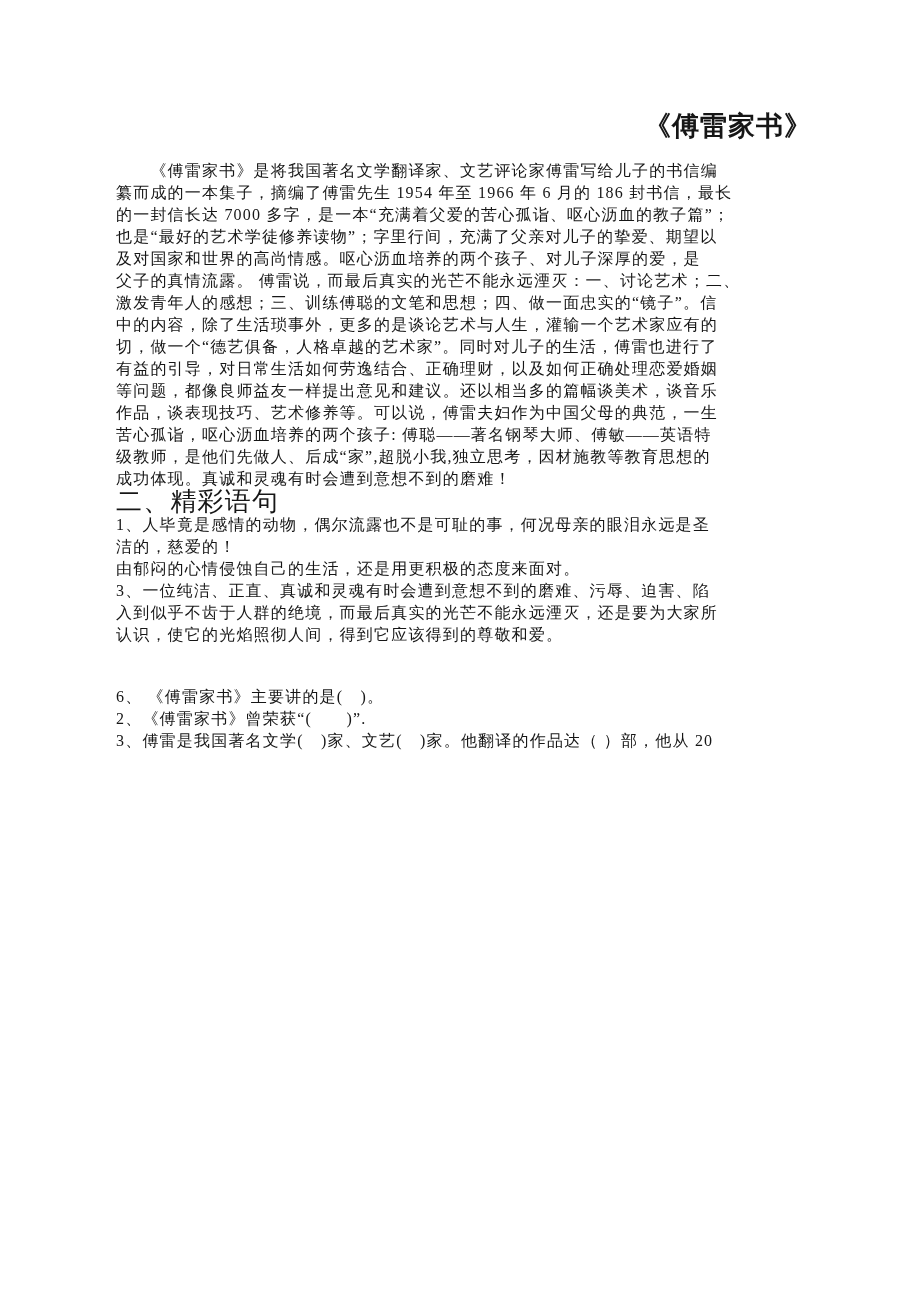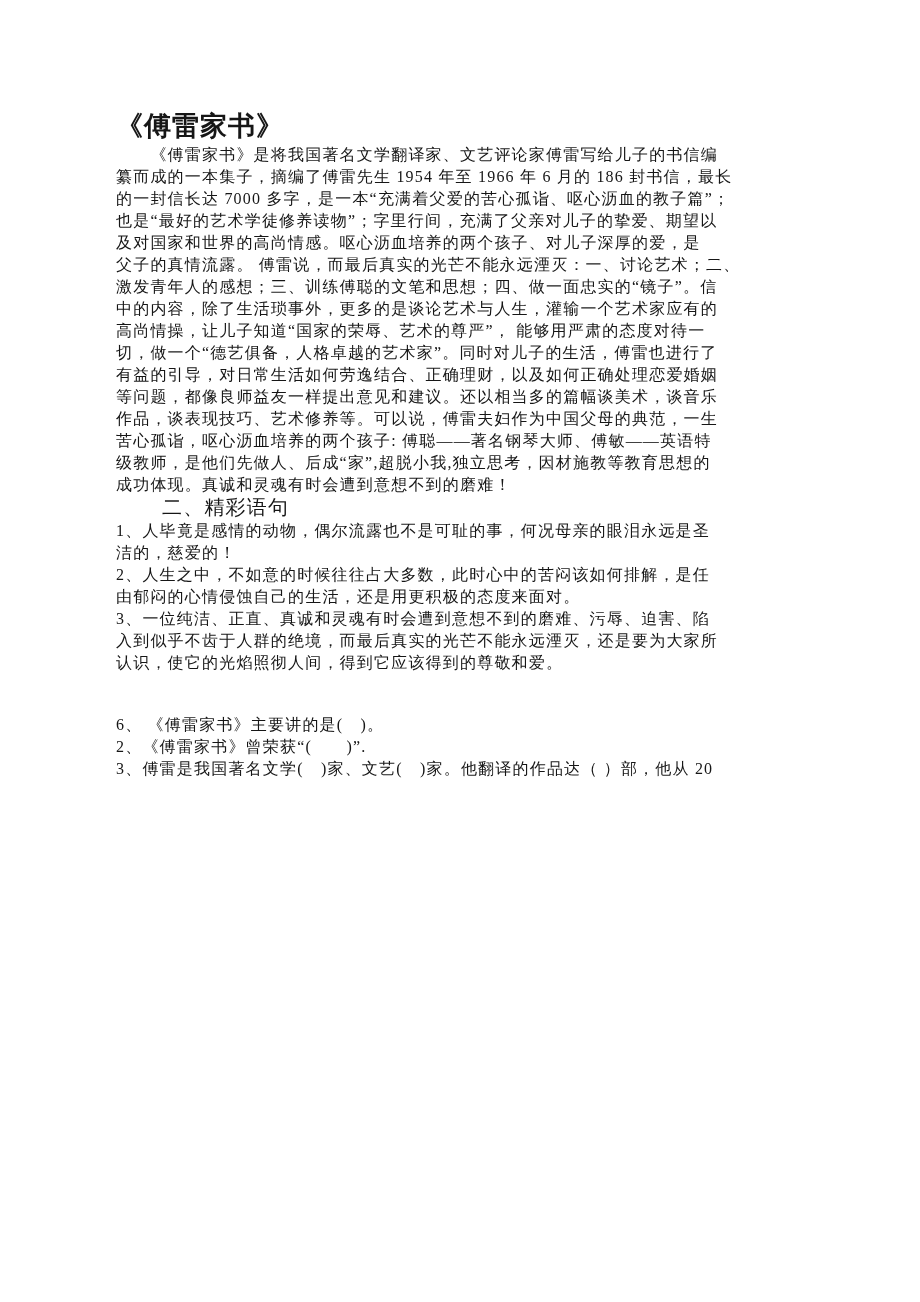--- a/index.html
+++ b/index.html
@@ -16,38 +16,37 @@
     font-family: "Liberation Serif", "DejaVu Serif", serif;
     color: #161616;
   }
   .content {
     position: absolute;
     left: 116px;
     top: 108px;
     width: 696px;
   }
   .doc-title {
-    margin: 0 0 0 0;
-    text-align: left;
+    margin: 0 0 16px 0;
+    text-align: right;
     font-size: 27px;
     font-weight: bold;
     line-height: 36px;
     letter-spacing: 1px;
   }
   .line {
     font-size: 16px;
     line-height: 22px;
     letter-spacing: 1.2px;
     white-space: pre-wrap;
   }
   .heading-line {
-    font-size: 20px;
+    font-size: 26px;
     line-height: 23.8px;
     letter-spacing: 1.2px;
-    margin-left: 46px;
   }
   .questions-block {
     margin-top: 40px;
   }
 </style>
 </head>
 <body>
 
 <div class="page">
   <div class="content">
@@ -55,36 +54,34 @@
 
     <div class="intro-block">
         <div class="line">　　《傅雷家书》是将我国著名文学翻译家、文艺评论家傅雷写给儿子的书信编</div>
         <div class="line">纂而成的一本集子，摘编了傅雷先生 1954 年至 1966 年 6 月的 186 封书信，最长</div>
         <div class="line">的一封信长达 7000 多字，是一本“充满着父爱的苦心孤诣、呕心沥血的教子篇”；</div>
         <div class="line">也是“最好的艺术学徒修养读物”；字里行间，充满了父亲对儿子的挚爱、期望以</div>
         <div class="line">及对国家和世界的高尚情感。呕心沥血培养的两个孩子、对儿子深厚的爱，是</div>
         <div class="line">父子的真情流露。 傅雷说，而最后真实的光芒不能永远湮灭：一、讨论艺术；二、</div>
         <div class="line">激发青年人的感想；三、训练傅聪的文笔和思想；四、做一面忠实的“镜子”。信</div>
         <div class="line">中的内容，除了生活琐事外，更多的是谈论艺术与人生，灌输一个艺术家应有的</div>
-        <div class="line">高尚情操，让儿子知道“国家的荣辱、艺术的尊严”， 能够用严肃的态度对待一</div>
         <div class="line">切，做一个“德艺俱备，人格卓越的艺术家”。同时对儿子的生活，傅雷也进行了</div>
         <div class="line">有益的引导，对日常生活如何劳逸结合、正确理财，以及如何正确处理恋爱婚姻</div>
         <div class="line">等问题，都像良师益友一样提出意见和建议。还以相当多的篇幅谈美术，谈音乐</div>
         <div class="line">作品，谈表现技巧、艺术修养等。可以说，傅雷夫妇作为中国父母的典范，一生</div>
         <div class="line">苦心孤诣，呕心沥血培养的两个孩子: 傅聪——著名钢琴大师、傅敏——英语特</div>
         <div class="line">级教师，是他们先做人、后成“家”,超脱小我,独立思考，因材施教等教育思想的</div>
         <div class="line">成功体现。真诚和灵魂有时会遭到意想不到的磨难！</div>
       </div>
 
     <div class="heading-line">二、精彩语句</div>
 
     <div class="quotes-block">
         <div class="line">1、人毕竟是感情的动物，偶尔流露也不是可耻的事，何况母亲的眼泪永远是圣</div>
         <div class="line">洁的，慈爱的！</div>
-        <div class="line">2、人生之中，不如意的时候往往占大多数，此时心中的苦闷该如何排解，是任</div>
         <div class="line">由郁闷的心情侵蚀自己的生活，还是用更积极的态度来面对。</div>
         <div class="line">3、一位纯洁、正直、真诚和灵魂有时会遭到意想不到的磨难、污辱、迫害、陷</div>
         <div class="line">入到似乎不齿于人群的绝境，而最后真实的光芒不能永远湮灭，还是要为大家所</div>
         <div class="line">认识，使它的光焰照彻人间，得到它应该得到的尊敬和爱。</div>
       </div>
 
     <div class="questions-block">
         <div class="line">6、 《傅雷家书》主要讲的是(　)。</div>
         <div class="line">2、《傅雷家书》曾荣获“(　　)”.</div>
         <div class="line">3、傅雷是我国著名文学(　)家、文艺(　)家。他翻译的作品达（ ）部，他从 20</div>

